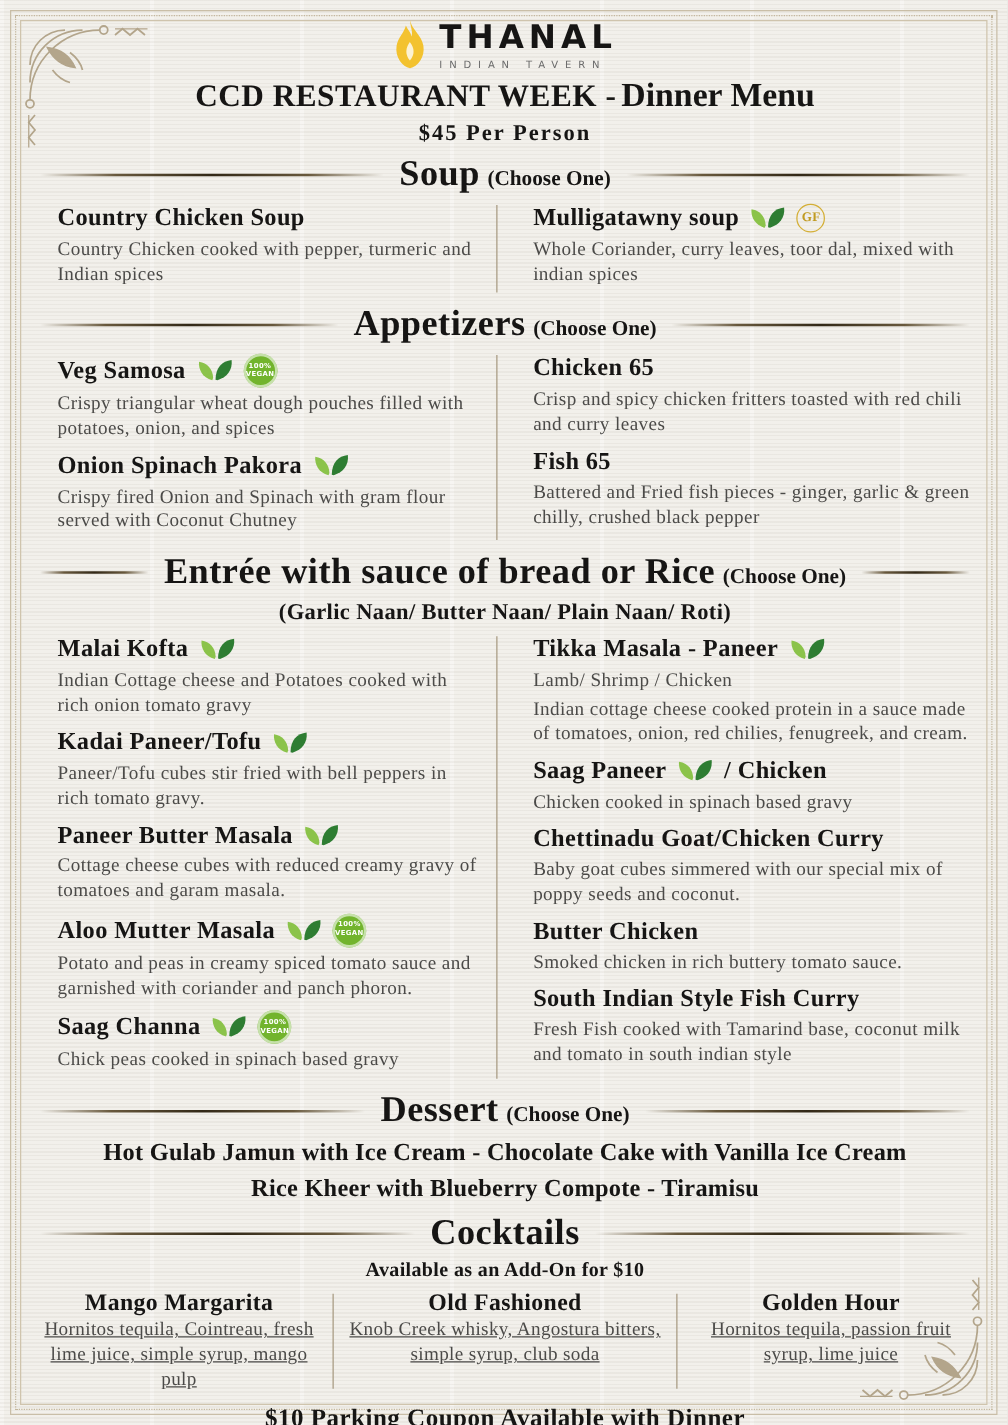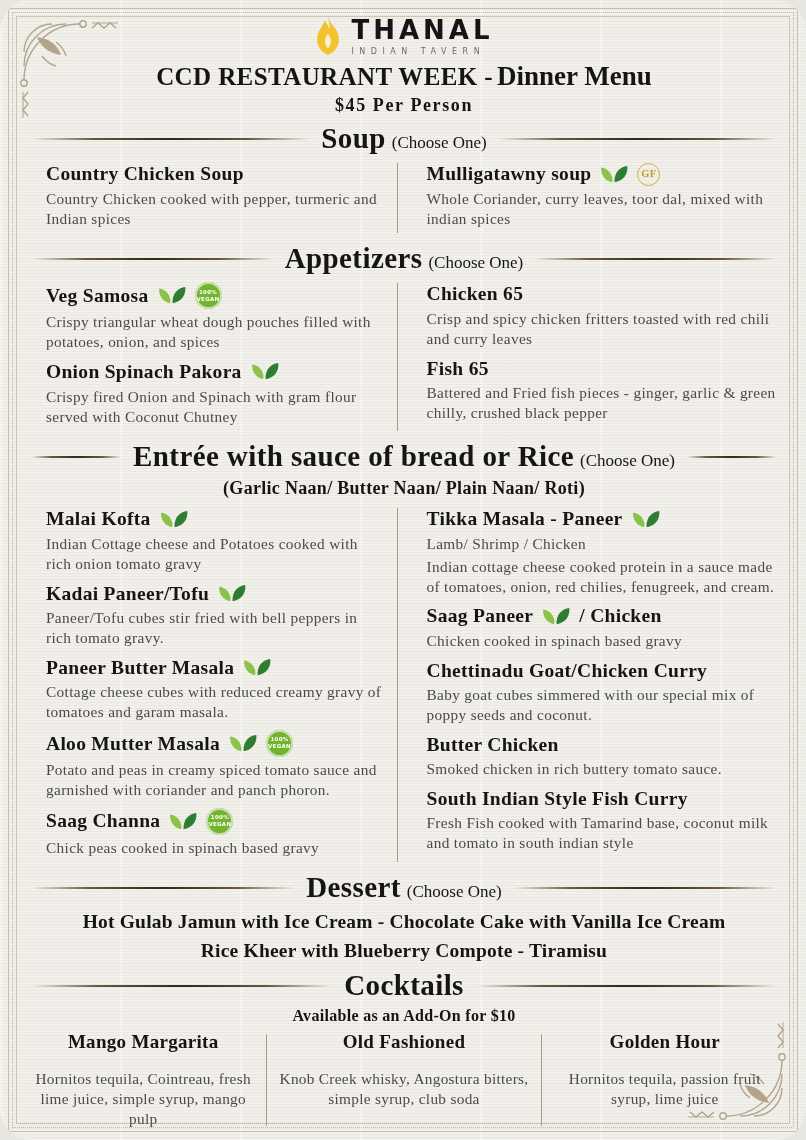--- a/index.html
+++ b/index.html
@@ -7,21 +7,20 @@
     position:relative;
     width:806px;height:1140px;
     margin:0 auto;
     background-color:var(--paper,#f2f0eb);
     background-image:
       repeating-linear-gradient(180deg, rgba(125,115,98,0.07) 0px, rgba(125,115,98,0.07) 1px, rgba(255,255,255,0) 1px, rgba(255,255,255,0) 3px),
       repeating-linear-gradient(90deg, rgba(255,255,255,0.35) 0px, rgba(255,255,255,0.35) 3px, rgba(0,0,0,0) 3px, rgba(0,0,0,0) 120px);
     font-family:"Liberation Serif", serif;
     color:var(--ink,#161514);
     overflow:hidden;
-    border-radius:31px;
   }
   
   .frame-outer,.frame-dots,.frame-inner{position:absolute;pointer-events:none;}
   .frame-outer{inset:8px;border:1px solid #c9bea7;}
   .frame-dots{inset:12px;border:1px dotted #c3b69d;}
   .frame-inner{inset:16px;border:1px solid #cfc4ad;}
   .corner{position:absolute;width:118px;height:118px;pointer-events:none;}
   .corner.tl{top:4px;left:4px;}
   .corner.br{right:4px;bottom:4px;transform:rotate(180deg);}
   
@@ -32,21 +31,21 @@
   .brand-tagline{font-family:"DejaVu Sans", sans-serif;font-size:8px;letter-spacing:5.5px;color:#6b6b6b;margin-top:4px;}
   .title{text-align:center;margin-top:6px;line-height:1.05;}
   .title .t1{font-size:25px;font-weight:bold;letter-spacing:0.4px;}
   .title .t2{font-size:27px;font-weight:bold;}
   .price{text-align:center;font-size:18px;font-weight:bold;letter-spacing:1.6px;margin-top:5px;}
   
   .sec-head{display:flex;align-items:center;gap:12px;margin:6px 0 5px;}
   .rule{flex:1;height:2px;border-radius:1px;
     background:linear-gradient(90deg, rgba(80,62,30,0), rgba(80,62,30,0.85) 22%, rgba(40,30,12,0.95) 50%, rgba(80,62,30,0.85) 78%, rgba(80,62,30,0));}
   .sec-title{font-size:29px;font-weight:600;letter-spacing:0.4px;}
-  .sec-note{font-size:17px;font-weight:normal;margin-left:6px;}
+  .sec-note{font-size:17px;font-weight:bold;margin-left:6px;}
   .ent-sub{text-align:center;font-size:18px;font-weight:bold;margin:0 0 6px;letter-spacing:0.3px;}
   
   .two-col{display:grid;grid-template-columns:1fr 1px 1.04fr;column-gap:15px;margin-bottom:2px;}
   .vdiv{width:1px;background:#a89a82;margin:3px 0;}
   .col{padding:2px 0 0 14px;}
   .item{margin-bottom:8px;}
   .item-name{display:flex;align-items:center;gap:8px;font-size:19.5px;font-weight:bold;letter-spacing:0.3px;line-height:1.2;}
   .item-name .suffix{font-size:19.5px;font-weight:bold;}
   .item-desc{font-size:15.3px;color:var(--desc,#4b4a48);line-height:1.3;margin-top:3px;letter-spacing:0.35px;}
   .leaf{width:30px;height:19px;flex:0 0 auto;}
@@ -56,21 +55,21 @@
     box-shadow:0 0 0 2px rgba(255,255,255,0.6) inset;}
   .gf-badge{width:21px;height:21px;border-radius:50%;border:1.6px solid var(--gf,#d4af37);color:#c19b22;
     display:inline-flex;align-items:center;justify-content:center;font-size:10.5px;font-weight:bold;
     letter-spacing:0.3px;flex:0 0 auto;font-family:"Liberation Serif",serif;}
   
   .dessert-line{text-align:center;font-size:19.5px;font-weight:bold;margin:7px 0;letter-spacing:0.2px;}
   
   .cock-sub{text-align:center;font-size:16px;font-weight:bold;margin:2px 0 6px;letter-spacing:0.3px;}
   .cock-grid{display:grid;grid-template-columns:1fr 1px 1.12fr 1px 1fr;column-gap:12px;}
   .cock-name{text-align:center;font-size:19px;font-weight:bold;letter-spacing:0.3px;}
-  .cock-desc{text-align:center;font-size:15.3px;color:var(--desc,#4b4a48);line-height:1.3;margin-top:16px;letter-spacing:0.3px;}
+  .cock-desc{text-align:center;font-size:15.3px;color:var(--desc,#4b4a48);line-height:1.3;margin-top:0;letter-spacing:0.3px;text-decoration:underline;}
   
   .footer-line{text-align:center;font-size:20px;font-weight:bold;margin-top:10px;letter-spacing:0.4px;}
 </style>
 </head>
 <body>
 
 <div class="page">
 
   <div class="frame-outer"></div>
   <div class="frame-dots"></div>

